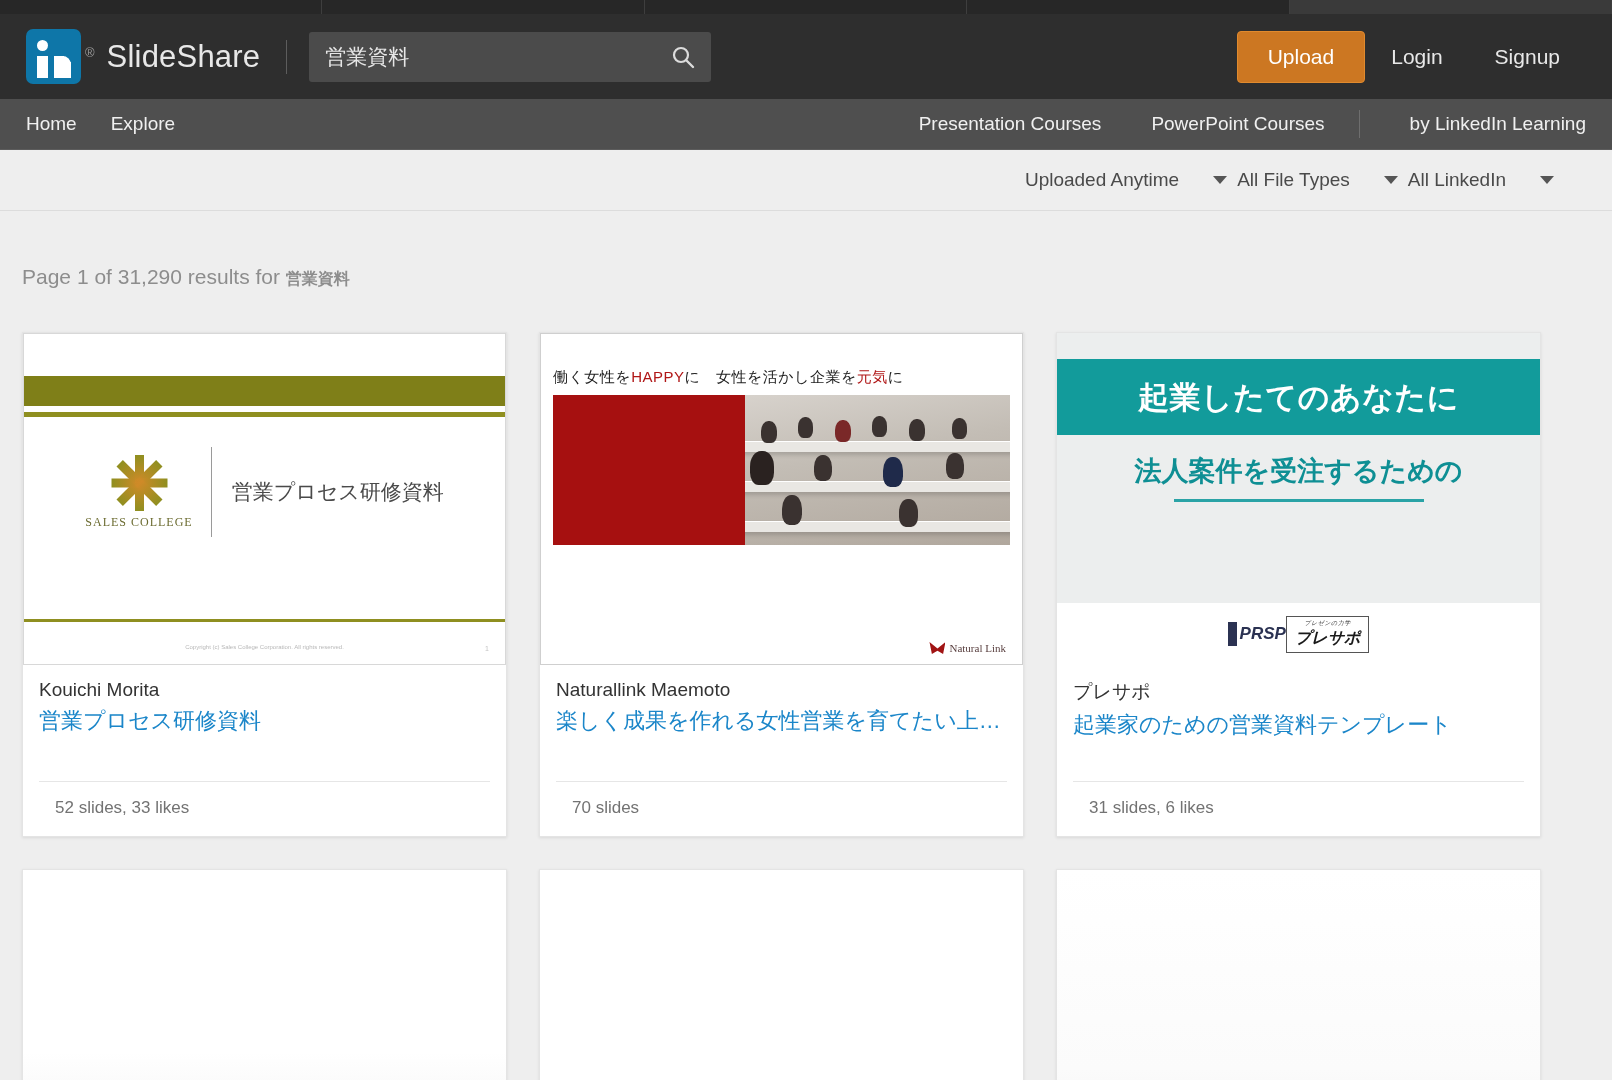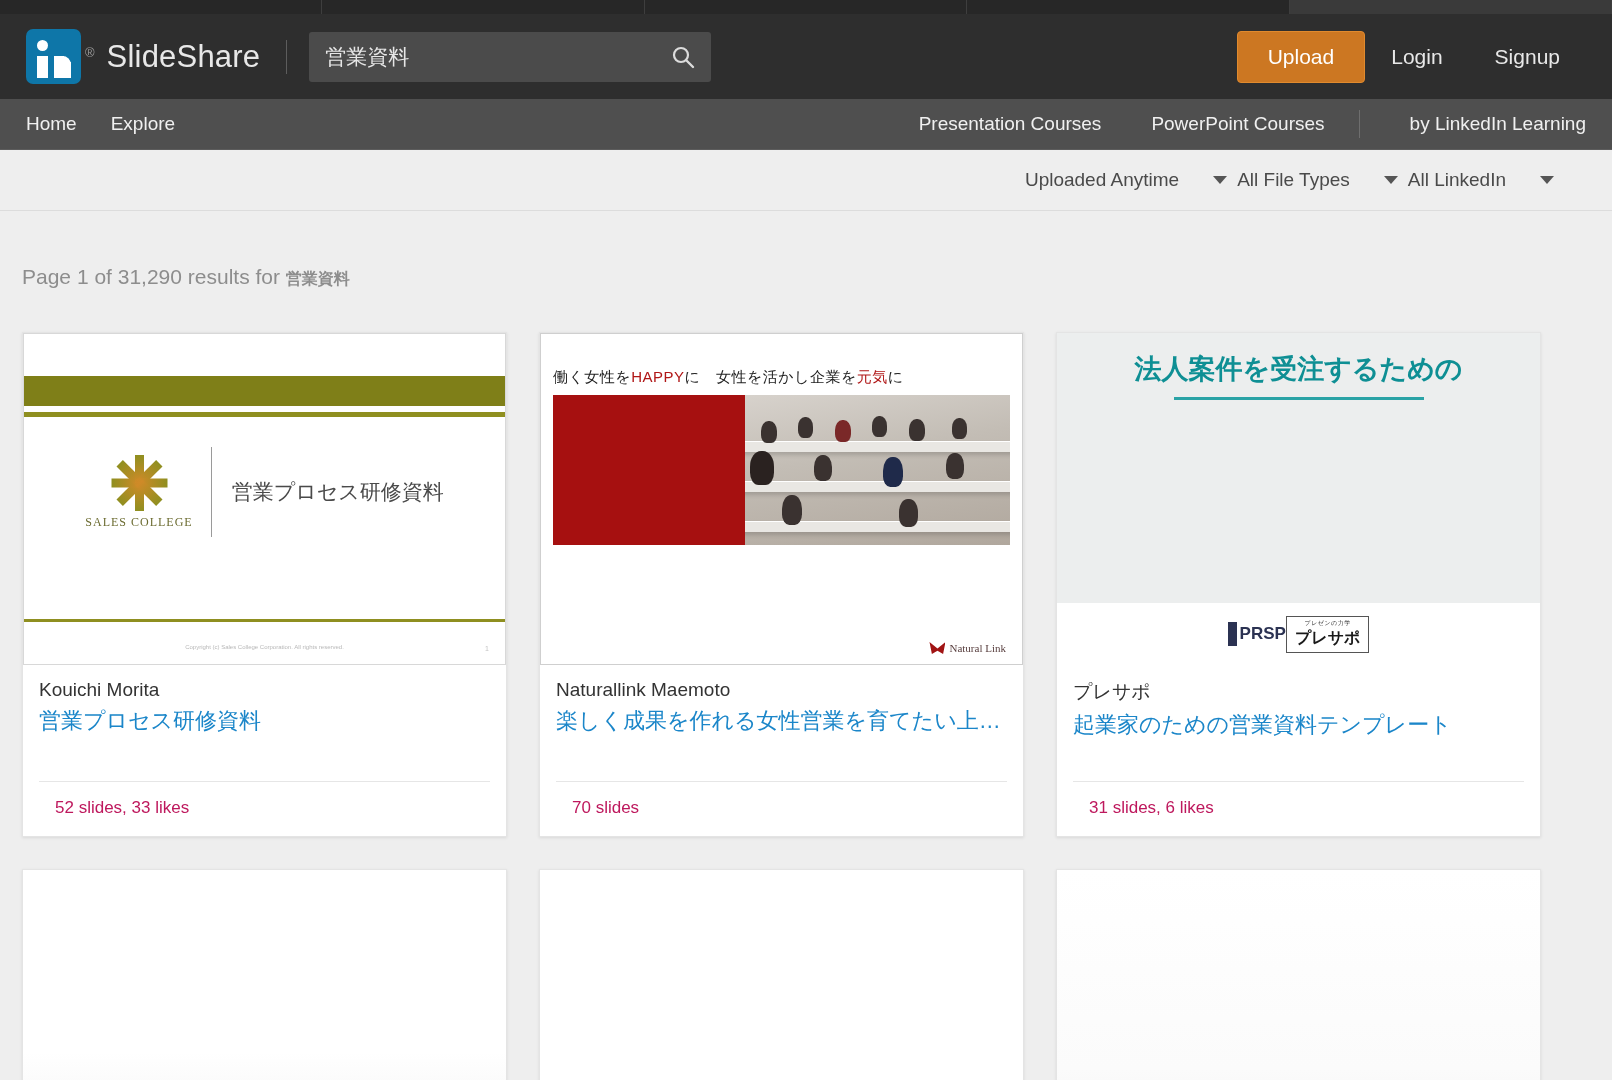--- a/index.html
+++ b/index.html
@@ -250,21 +250,21 @@
     white-space: nowrap;
     overflow: hidden;
     text-overflow: ellipsis;
   }
   .card-foot {
     margin-top: auto;
     border-top: 1px solid #e6e6e6;
     padding: 16px 16px 18px 16px;
     margin-left: 16px;
     margin-right: 16px;
-    color: #be185d;
+    color: #737373;
     font-size: 17px;
   }
   .card-spacer { height: 42px; }
 
   
   .slide {
     width: 100%; height: 100%;
     position: relative;
     background: #ffffff;
   }
@@ -370,21 +370,21 @@
     color: #0e8f94; font-size: 29px; font-weight: bold;
     margin-top: 2px; white-space: nowrap;
   }
   .s3 .mid .rule {
     width: 250px; height: 3px; background: #2aa3a6;
     margin: 10px auto 0 auto;
   }
   .s3 .white-strip {
     position: absolute; left: 0; right: 0; bottom: 0;
     height: 62px; background: #ffffff;
-    display: flex; align-items: center; justify-content: center; 
+    display: flex; align-items: center; justify-content: center;  font-style: italic;
   }
   .s3 .prsp {
     display: flex; align-items: center; gap: 3px;
   }
   .s3 .prsp .bar { width: 9px; height: 24px; background: #2b3252; }
   .s3 .prsp .txt { font-size: 17px; font-weight: bold; color: #2b3252; }
   .s3 .presapo-box {
     border: 1px solid #555555; padding: 2px 8px 3px 8px; text-align: center;
   }
   .s3 .presapo-box .tiny { font-size: 6px; color: #333333; letter-spacing: 0.5px; }
@@ -546,20 +546,23 @@
       <div class="card-author">Naturallink Maemoto</div>
       <div class="card-title">楽しく成果を作れる女性営業を育てたい上司...</div>
       <div class="card-spacer"></div>
     </div>
     <div class="card-foot">70 slides</div>
   </div>
 
   <div class="card">
     <div class="thumb">
       <div class="slide s3">
+        <div class="teal">
+          <div class="t1">起業したてのあなたに</div>
+        </div>
         <div class="mid">
           <div class="m1">法人案件を受注するための</div>
           <div class="rule"></div>
         </div>
         <div class="white-strip">
           <div class="prsp">
             <div class="bar"></div>
             <div class="txt">PRSP</div>
           </div>
           <div class="presapo-box">

